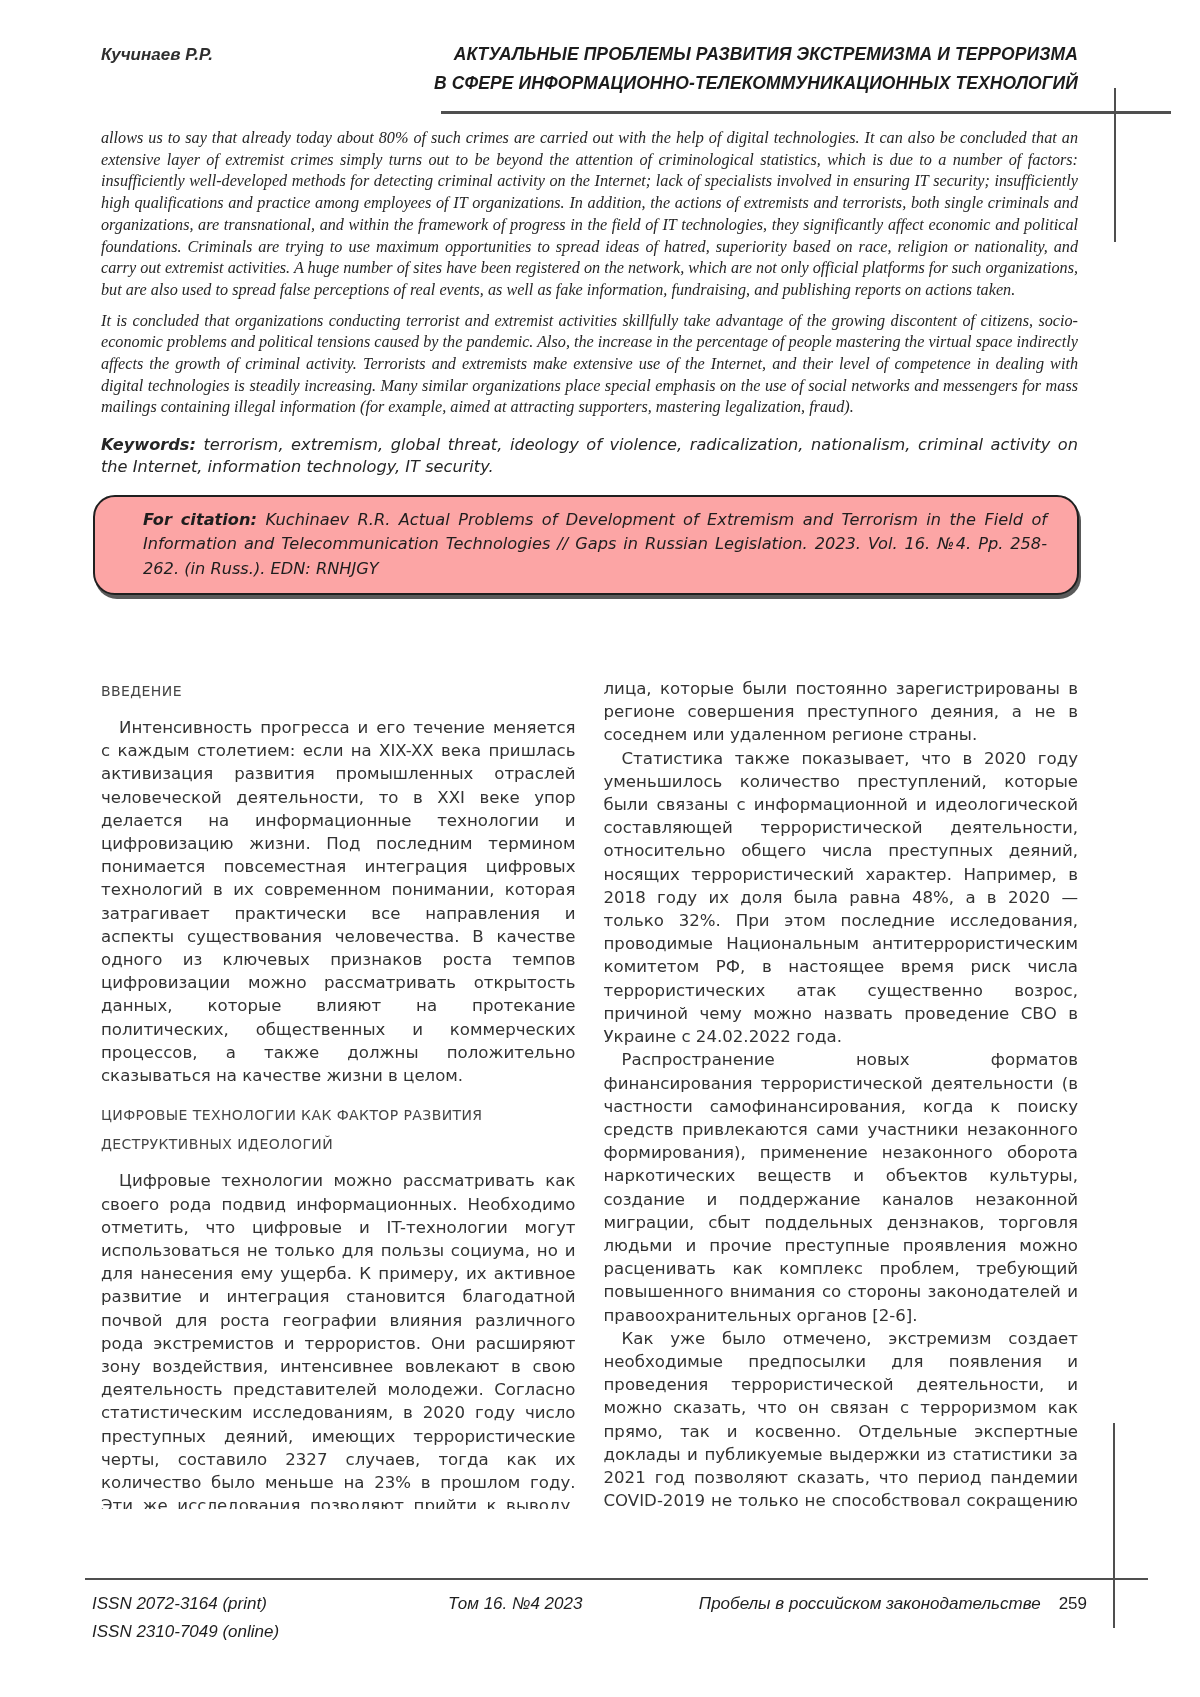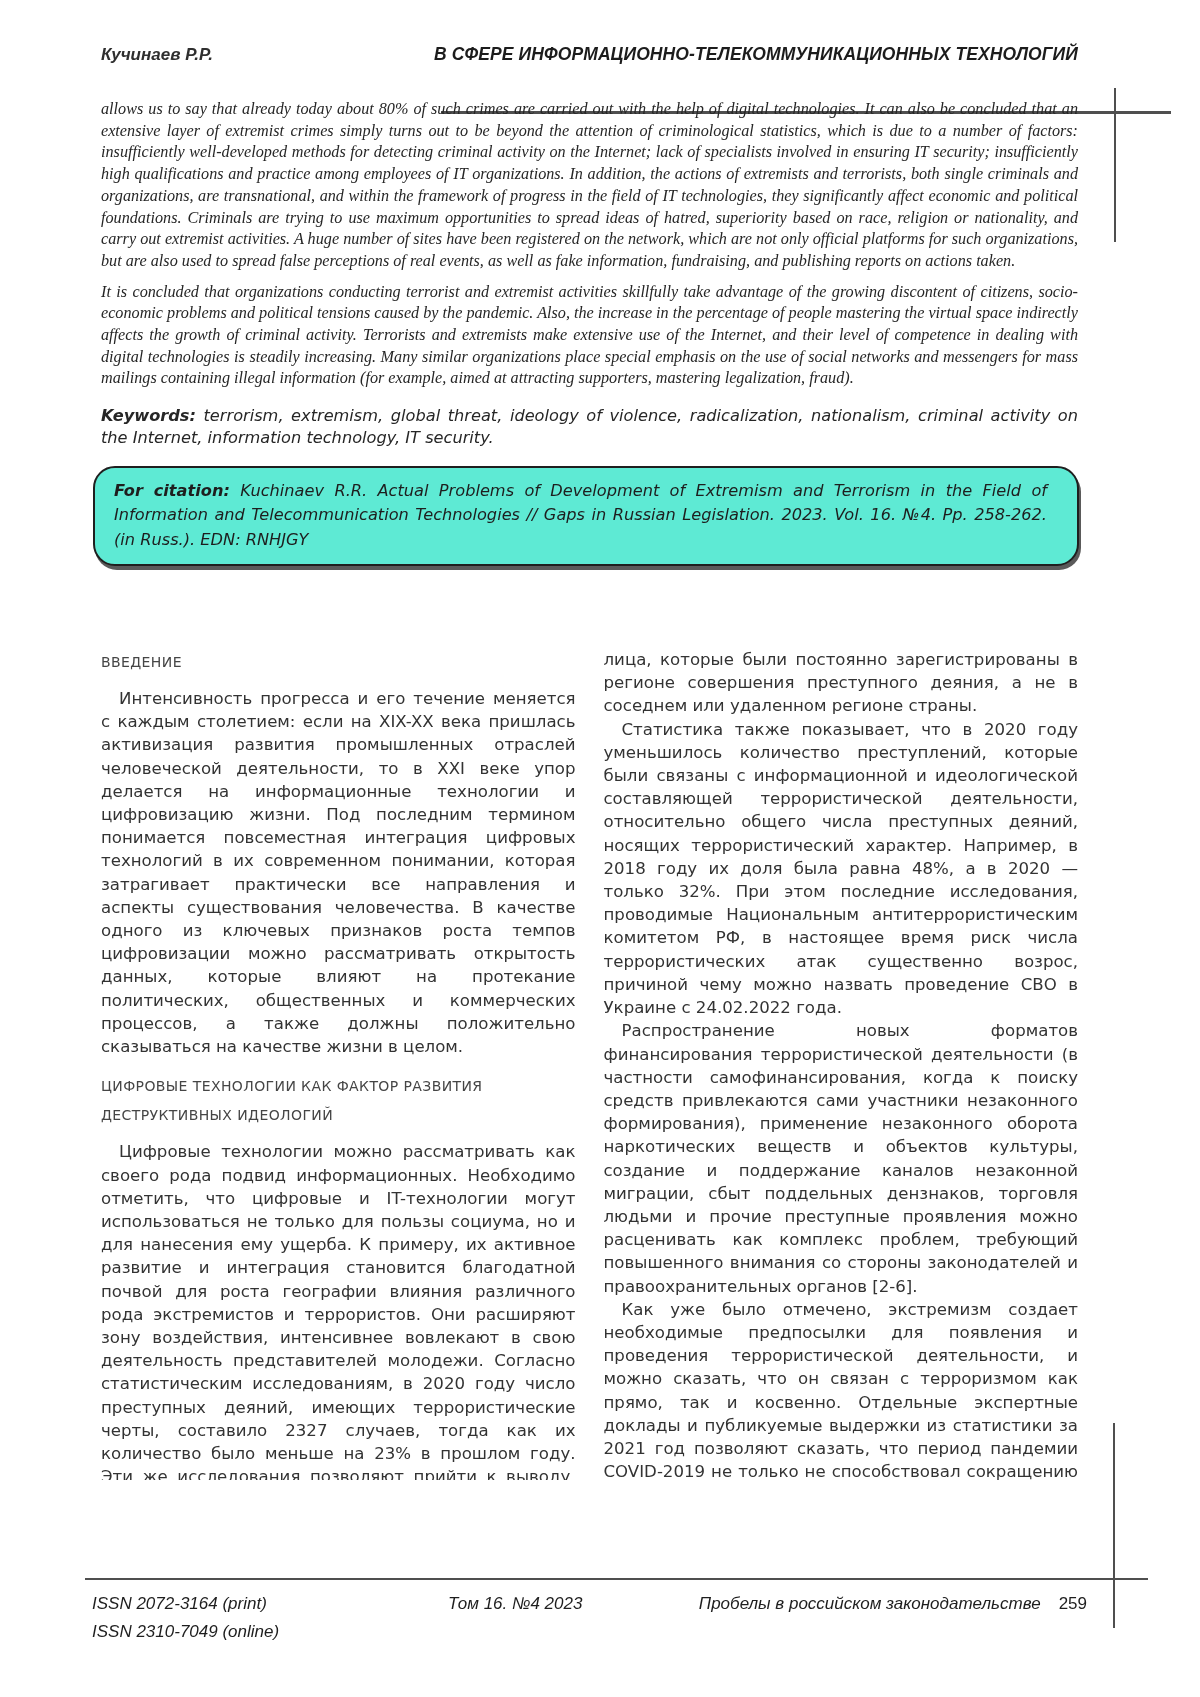--- a/index.html
+++ b/index.html
@@ -44,25 +44,25 @@
   .keywords{
     margin-top:15px;
     font-style:italic;font-size:16.2px;line-height:21.7px;
     text-align:justify;color:#262626;
   }
   .keywords b{font-weight:bold;}
 
   .citation-box{
     margin:17px 0 0 -8px;
     width:986px;box-sizing:border-box;
-    background:#5eead4;
+    background:#fca5a5;
     border:2px solid #1f1f1f;
     border-radius:22px;
     box-shadow:2px 4px 0 #5a5a5a;
-    padding:11px 30px 12px 19px;
+    padding:11px 30px 12px 48px;
   }
   .citation-box p{
     margin:0;font-style:italic;
     font-size:16.2px;line-height:24.5px;
     text-align:justify;color:#1e1e1e;
   }
   .citation-box b{font-weight:bold;}
 
   .columns{
     margin-top:82px;
@@ -102,20 +102,21 @@
   <div class="rule-header"></div>
   <div class="vline-top"></div>
   <div class="rule-footer"></div>
   <div class="vline-bottom"></div>
 
   <div class="content">
 
     <div class="header">
       <div class="author">Кучинаев Р.Р.</div>
       <div class="title">
+        <div>АКТУАЛЬНЫЕ ПРОБЛЕМЫ РАЗВИТИЯ ЭКСТРЕМИЗМА И ТЕРРОРИЗМА</div>
         <div>В СФЕРЕ ИНФОРМАЦИОННО-ТЕЛЕКОММУНИКАЦИОННЫХ ТЕХНОЛОГИЙ</div>
       </div>
     </div>
 
     <div class="abstract" lang="en">
       <p class="p1">allows us to say that already today about 80% of such crimes are carried out with the help of digital technologies. It can also be concluded that an extensive layer of extremist crimes simply turns out to be beyond the attention of criminological statistics, which is due to a number of factors: insufficiently well-developed methods for detecting criminal activity on the Internet; lack of specialists involved in ensuring IT security; insufficiently high qualifications and practice among employees of IT organizations. In addition, the actions of extremists and terrorists, both single criminals and organizations, are transnational, and within the framework of progress in the field of IT technologies, they significantly affect economic and political foundations. Criminals are trying to use maximum opportunities to spread ideas of hatred, superiority based on race, religion or nationality, and carry out extremist activities. A huge number of sites have been registered on the network, which are not only official platforms for such organizations, but are also used to spread false perceptions of real events, as well as fake information, fundraising, and publishing reports on actions taken.</p>
       <p>It is concluded that organizations conducting terrorist and extremist activities skillfully take advantage of the growing discontent of citizens, socio-economic problems and political tensions caused by the pandemic. Also, the increase in the percentage of people mastering the virtual space indirectly affects the growth of criminal activity. Terrorists and extremists make extensive use of the Internet, and their level of competence in dealing with digital technologies is steadily increasing. Many similar organizations place special emphasis on the use of social networks and messengers for mass mailings containing illegal information (for example, aimed at attracting supporters, mastering legalization, fraud).</p>
       <div class="keywords">
         <b>Keywords:</b><span> terrorism, extremism, global threat, ideology of violence, radicalization, nationalism, criminal activity on the Internet, information technology, IT security.</span>
       </div>

